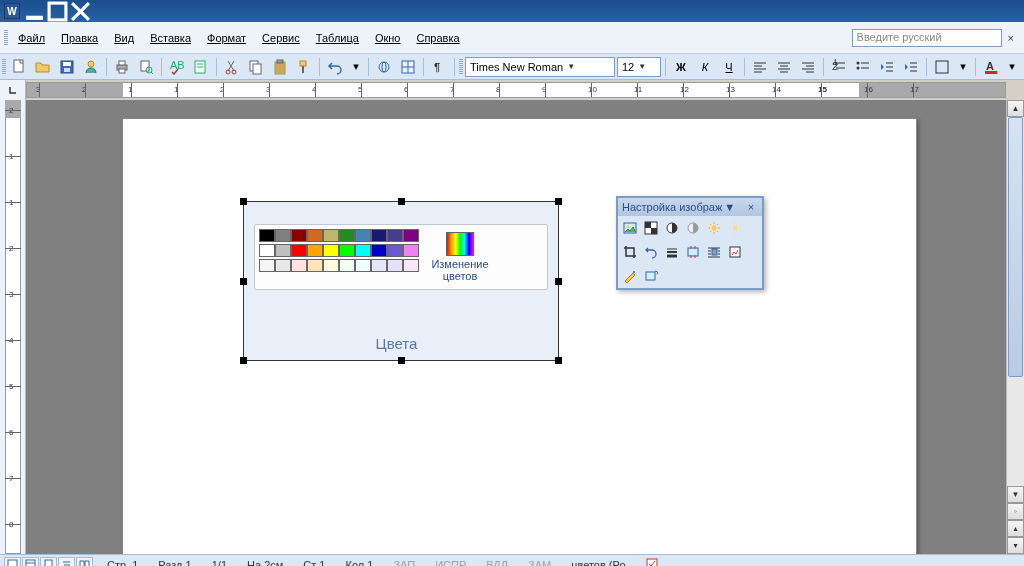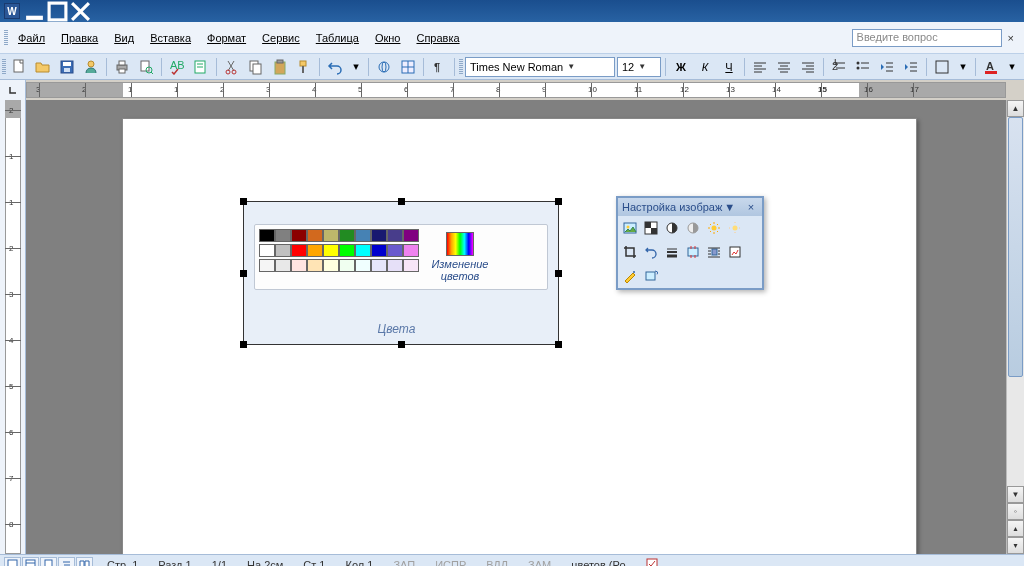--- a/index.html
+++ b/index.html
@@ -41,31 +41,31 @@
 .strack { flex:1; background:#e8e8e8; position:relative; }
 .sthumb { position:absolute; left:1px; right:1px; background:linear-gradient(#d8e2f0,#b8cce0); border:1px solid #7a9cc6; border-radius:2px; }
 .statusbar { height: 20px; background: #dbe7f5; border-top: 1px solid #a6bcd8; display: flex; align-items: center; padding: 0 4px; gap: 8px; }
 .status-cell { padding: 1px 6px; color:#333; }
 .status-cell.dim { color:#a0a0a0; }
 .viewbtns { display:flex; gap:1px; }
 .vbtn { width:17px; height:15px; border:1px solid #a6bcd8; background:#eef3fa; display:flex;align-items:center;justify-content:center; }
 .vbtn svg { width:11px;height:11px; }
 
 
-.sel-img { position:absolute; left:120px; top:82px; width:316px; height:144px;font-style:italic; }
+.sel-img { position:absolute; left:120px; top:82px; width:316px; height:160px; }
 .sel-img .handle { position:absolute; width:7px; height:7px; background:#000; }
 .sel-img .mh { background:#000; }
 .sel-img .body { position:absolute; inset:0; background:#e8eff8; border:1px solid #333; }
 .color-panel { position:absolute; left:10px; top:22px; right:10px; height:66px; background:#fdfdfd; border:1px solid #c0c8d4; border-radius:2px; display:flex; }
 .swatches { padding:4px; display:flex; flex-direction:column; gap:2px; }
 .swrow { display:flex; gap:0px; }
 .sw { width:16px; height:13px; border:1px solid #666; }
 .change-col { width:74px; display:flex; flex-direction:column; align-items:center; justify-content:center; padding:2px; font-size:9px; color:#2a4d8a; text-align:center; }
 .spectrum { width:28px; height:24px; border:1px solid #666; background: linear-gradient(90deg,red,orange,yellow,lime,cyan,blue,magenta); margin-bottom:2px; }
-.panel-label { position:absolute; bottom:8px; left:0; right:9px; text-align:center; color:#5a78a8; font-size:12px; }
+.panel-label { position:absolute; bottom:8px; left:0; right:9px; text-align:center; color:#5a78a8; font-size:15px; }
 
 
 .float-tb { position:absolute; left:616px; top:196px; width:148px; background:#dbe7f5; border:2px solid #7a9cc6; box-shadow:2px 2px 5px rgba(0,0,0,.3); }
 .float-tb .ftitle { height:18px; background:linear-gradient(#c8d8ec,#b0c6e0); display:flex; align-items:center; padding:0 4px; font-size:10px; color:#2a4d8a; }
 .float-tb .fclose { margin-left:auto; width:14px; text-align:center; cursor:default; }
 .float-tb .frow { display:flex; padding:2px; gap:1px; flex-wrap:wrap; }
 .fbtn { width:20px; height:20px; border:1px solid transparent; display:flex;align-items:center;justify-content:center; }
 .fbtn svg { width:14px; height:14px; }
 </style>
 </head>
@@ -97,21 +97,21 @@
   <div class="grip"></div>
   <div class="menu-item"><u>Файл</u></div>
   <div class="menu-item"><u>Правка</u></div>
   <div class="menu-item"><u>Вид</u></div>
   <div class="menu-item"><u>Вставка</u></div>
   <div class="menu-item"><u>Формат</u></div>
   <div class="menu-item"><u>Сервис</u></div>
   <div class="menu-item"><u>Таблица</u></div>
   <div class="menu-item"><u>Окно</u></div>
   <div class="menu-item"><u>Справка</u></div>
-  <div class="help-box">Введите вопрос</div>
+  <div class="help-box">Введите русский</div>
   <div class="mbadge">×</div>
 </div>
 
 <div class="toolbars">
   <div class="grip" style="width:4px;height:16px;background:repeating-linear-gradient(#8fa9c8,#8fa9c8 1px,transparent 1px,transparent 2px)"></div>
   <div class="tbtn">
       <svg viewBox="0 0 16 16">
         <rect x="3" y="1" width="9" height="12" fill="#fff" stroke="#666"></rect>
         <path d="M9 1v3h3" fill="none" stroke="#666"></path>
       </svg>

